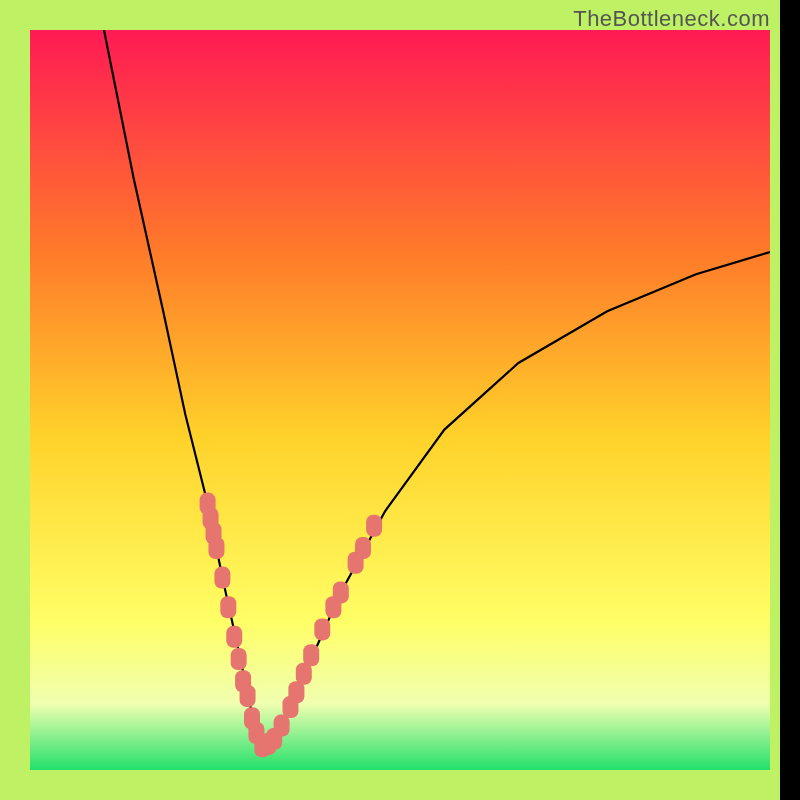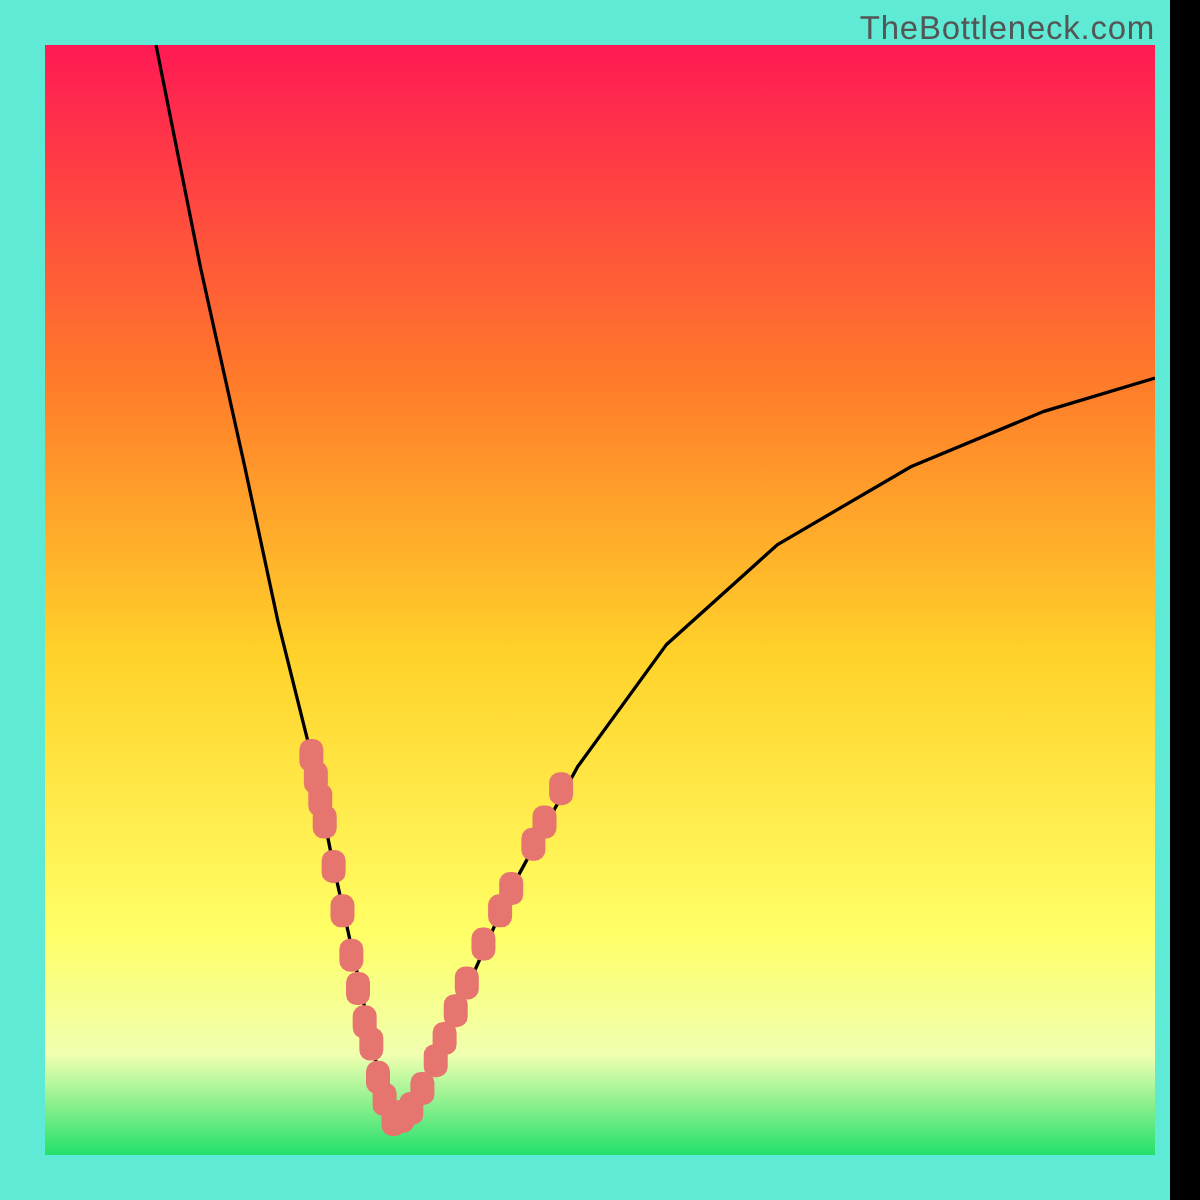--- a/index.html
+++ b/index.html
@@ -8,21 +8,21 @@
     width: 800px;
     height: 800px;
     background: #000;
     overflow: hidden;
     font-family: Arial, Helvetica, sans-serif;
   }
   .outer {
     position: relative;
     width: 780px;
     height: 800px;
-    background: #5eead4;
+    background: #bef264;
   }
   .watermark {
     position: absolute;
     top: 6px;
     right: 10px;
     color: #555;
     font-size: 22px;
     font-weight: 500;
     letter-spacing: 0.5px;
     z-index: 20;

